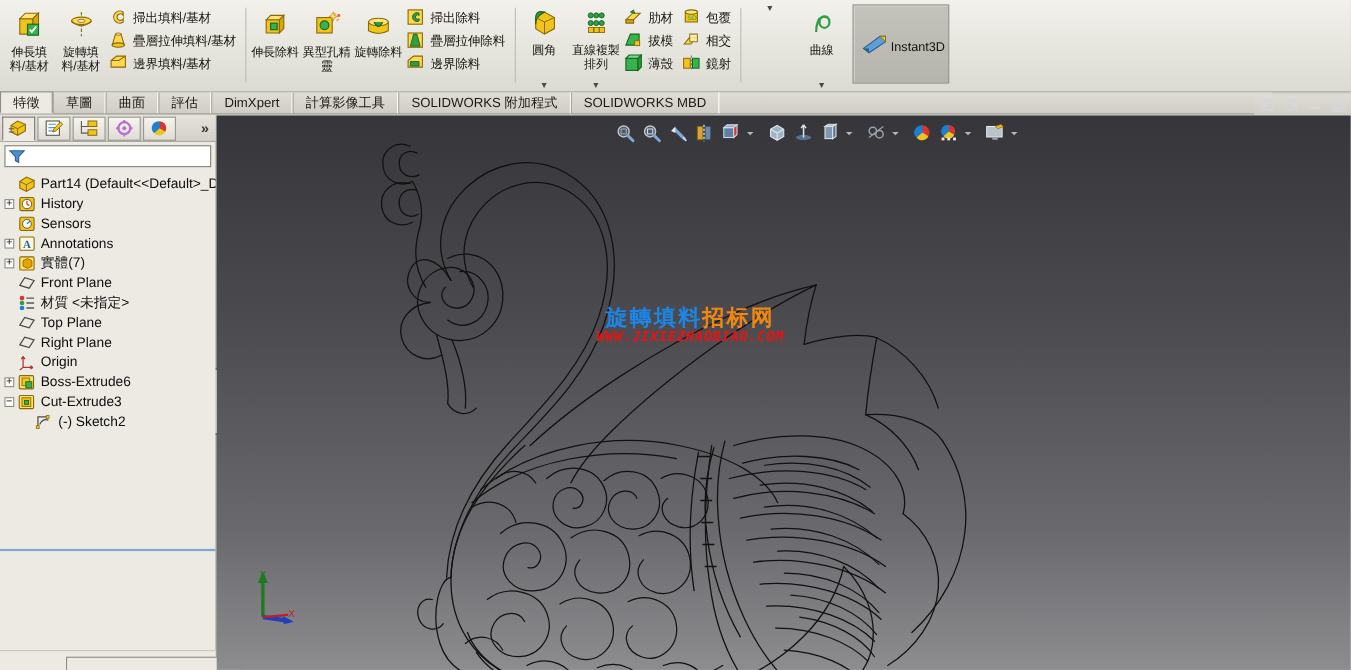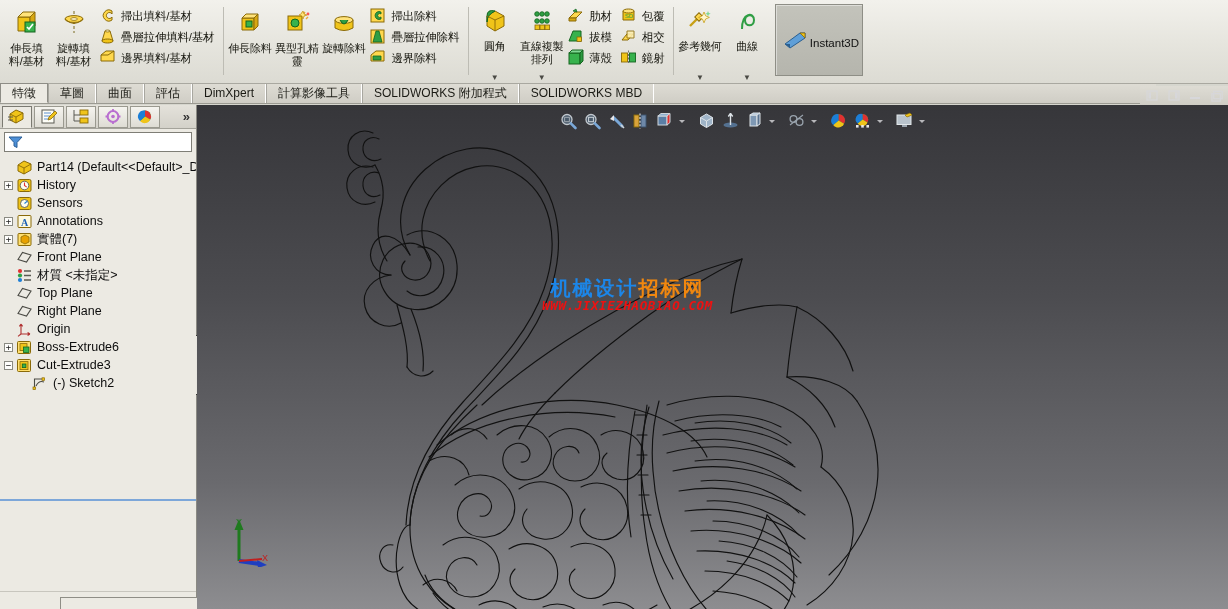--- a/index.html
+++ b/index.html
@@ -396,31 +396,20 @@
                 <line x1="8.5" y1="1.5" x2="8.5" y2="15.5" stroke="#555" stroke-width=".8" stroke-dasharray="2,1.5"></line>
               </svg>
             </span>
             <span class="lbl">鏡射</span>
           </div>
         </div>
       </div>
 
       <div class="grp">
         <div class="big-wrap">
-          <div class="big-btn">
-            <span class="icon">
-              <svg width="30" height="26" viewBox="0 0 30 26">
-                <path d="M5 18 L14 9" stroke="#c8a015" stroke-width="2.4"></path>
-                <rect x="11" y="6" width="6" height="6" transform="rotate(45 14 9)" fill="#ffd84d" stroke="#8a6a08" stroke-width="1"></rect>
-                <path d="M19 4 l1.6 3.8 l3.8 1.6 l-3.8 1.6 l-1.6 3.8 l-1.6 -3.8 l-3.8 -1.6 l3.8 -1.6 Z" fill="#fff6cf" stroke="#c8a015" stroke-width=".8"></path>
-                <path d="M23 3 l.8 1.9 l1.9 .8 l-1.9 .8 l-.8 1.9 l-.8 -1.9 l-1.9 -.8 l1.9 -.8 Z" fill="#7fd894"></path>
-              </svg>
-            </span>
-            <span class="lbl">參考幾何</span>
-          </div>
           <div class="caret">▼</div>
         </div>
         <div class="big-wrap">
           <div class="big-btn">
             <span class="icon">
               <svg width="30" height="26" viewBox="0 0 30 26">
                 <path d="M10 21 C10 4, 22 4, 22 12 C22 19, 13 19, 13 12 C13 7, 19 6, 21 9" fill="none" stroke="#2f9e44" stroke-width="2"></path>
               </svg>
             </span>
             <span class="lbl">曲線</span>
@@ -919,21 +908,21 @@
         <path d="M448 310 L438 310 M450 330 L440 330 M450 350 L440 350
                  M451 370 L441 370 M452 390 L442 390 M454 410 L444 410"></path>
 
         <path d="M570 410 C590 430, 600 456, 596 482 C592 506, 574 524, 548 530"></path>
         <path d="M548 530 C524 536, 498 532, 480 520"></path>
       </g>
     </svg>
 
     <div class="wm">
       <div class="cn">
-        <span class="b">机械设计</span><span class="o">招标网</span>
+        <span class="b">旋轉填料</span><span class="o">招标网</span>
       </div>
       <div class="url">WWW.JIXIEZHAOBIAO.COM</div>
     </div>
 
     <svg class="triad" width="46" height="52" viewBox="0 0 46 52">
       <path d="M10 46 L10 10" stroke="#1f7a1f" stroke-width="3"></path>
       <path d="M10 4 L5.5 15 L14.5 15 Z" fill="#1f7a1f"></path>
       <text x="10" y="10" font-size="9" fill="#1f7a1f" text-anchor="middle" font-family="sans-serif">Y</text>
       <path d="M10 46 L31 49" stroke="#1f3fc0" stroke-width="4"></path>
       <path d="M38 50 L28 45 L29 53 Z" fill="#1f3fc0"></path>

